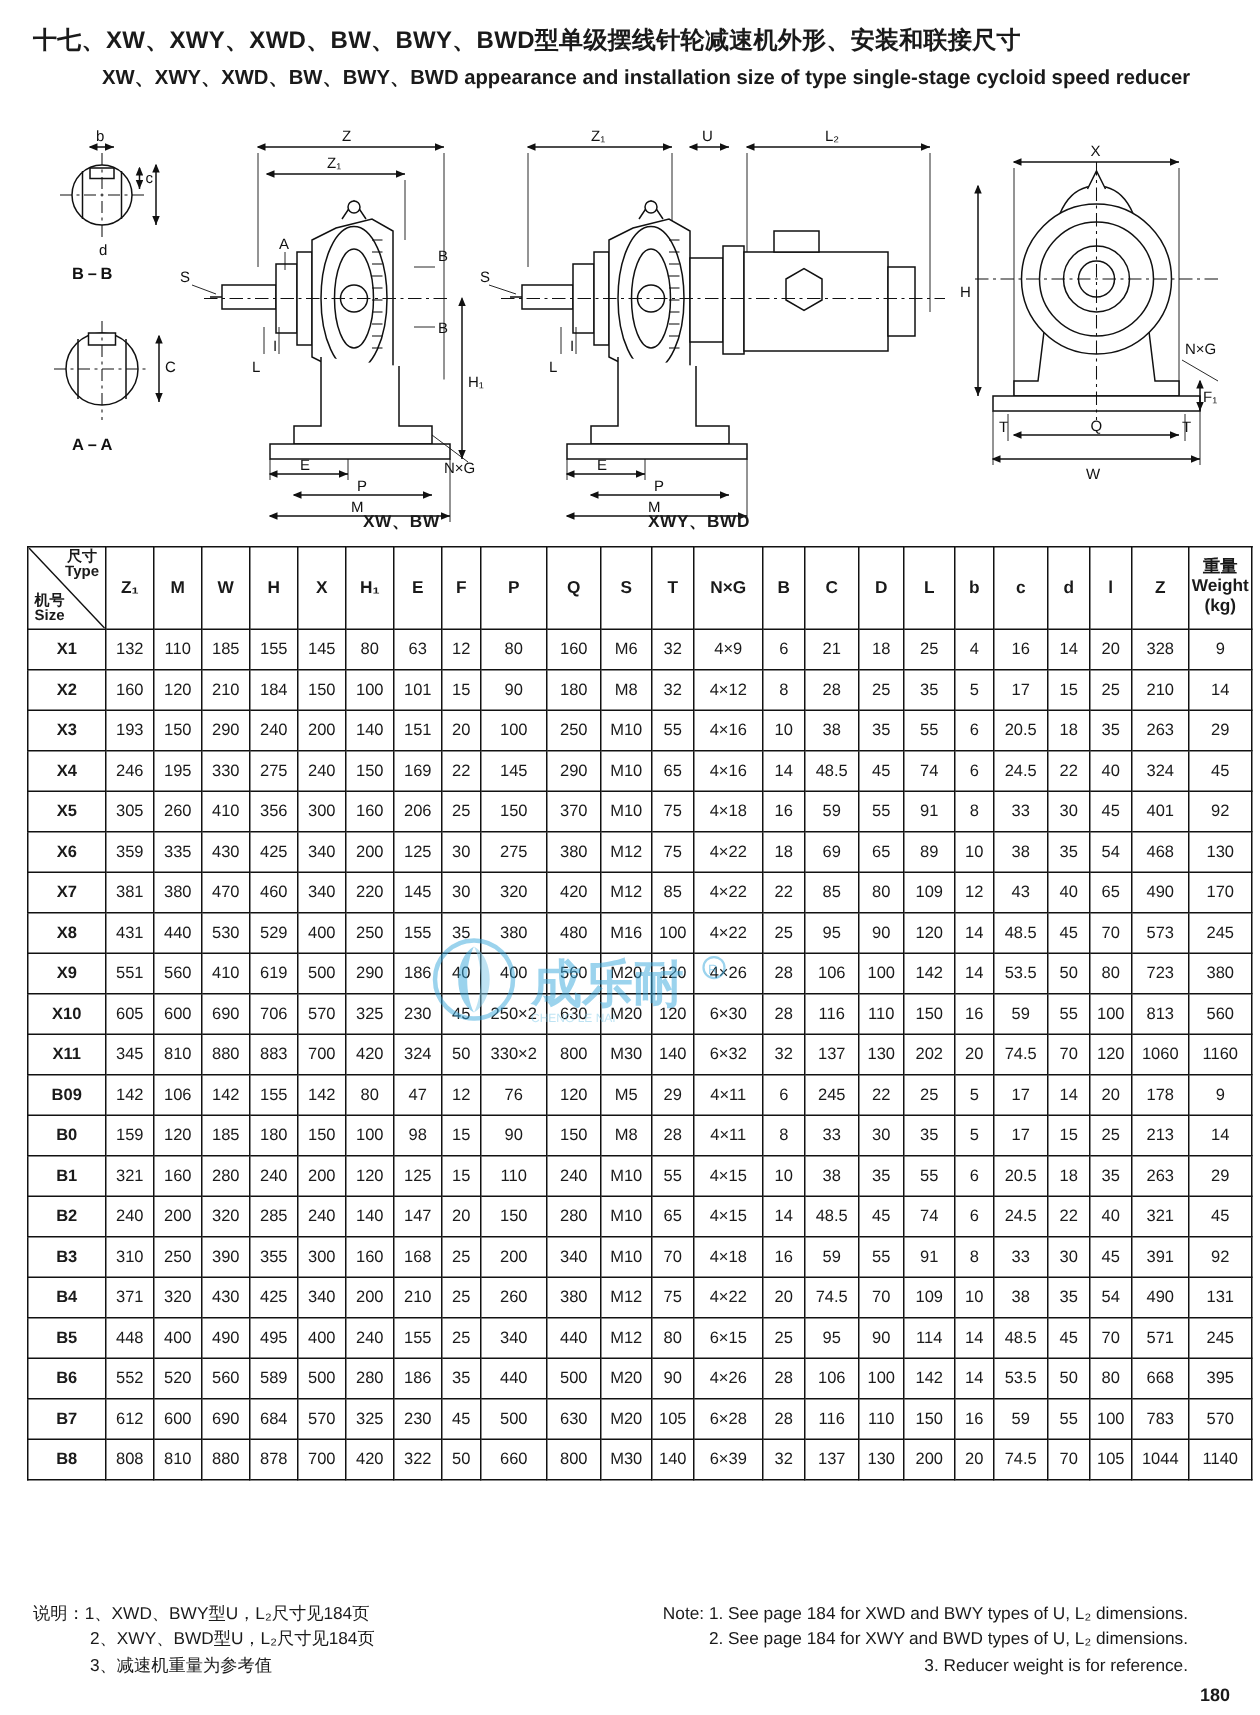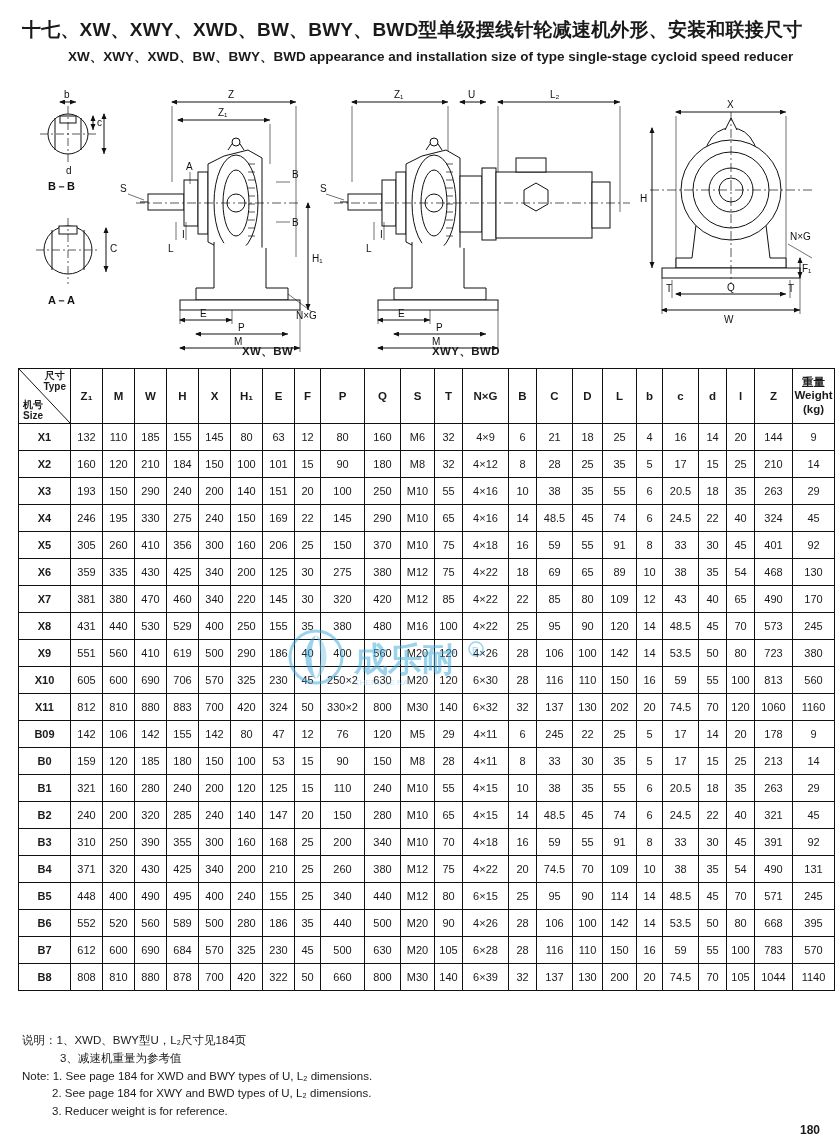--- a/index.html
+++ b/index.html
@@ -9,21 +9,21 @@
     font-family:"Liberation Sans", sans-serif;
     color:#1a1a1a;
     position:relative;
     overflow:hidden;
   }
   .page{position:relative;width:840px;height:1143px;}
 
   
   .title-block{padding:16px 18px 0 22px;}
   .title-cn{
-    font-size:19px;font-weight:bold;letter-spacing:0.2px;line-height:1.5;
+    font-size:16px;font-weight:bold;letter-spacing:0.2px;line-height:1.5;
   }
   .title-en{
     font-size:13.5px;font-weight:bold;line-height:1.45;margin-top:2px;padding-left:46px;
   }
 
   
   .drawings{position:relative;height:290px;margin-top:6px;}
   .drawings svg{display:block;}
   .cap{
     position:absolute;font-size:11.5px;font-weight:bold;letter-spacing:0.4px;
@@ -65,24 +65,24 @@
 
   
   .watermark{
     position:absolute;left:280px;top:255px;width:260px;height:70px;
     pointer-events:none;opacity:.5;
   }
 
   
   .notes{
     position:absolute;left:22px;right:34px;bottom:22px;
-    display:flex;justify-content:flex-start;font-size:11.5px;line-height:1.55;flex-direction:column;
+    display:flex;justify-content:flex-start;font-size:11.5px;line-height:1.55;
   }
   .notes .cn{width:330px;}
-  .notes .en{width:440px;}
+  .notes .en{width:440px;text-align:right;}
   .pageno{
     position:absolute;right:20px;bottom:6px;font-size:12px;font-weight:bold;
   }
 </style>
 </head>
 <body>
 
 <div class="page">
 
   <div class="title-block">
@@ -388,21 +388,21 @@
             <td>32</td>
             <td>4×9</td>
             <td>6</td>
             <td>21</td>
             <td>18</td>
             <td>25</td>
             <td>4</td>
             <td>16</td>
             <td>14</td>
             <td>20</td>
-            <td>144</td>
+            <td>328</td>
             <td>9</td>
           </tr>
           <tr>
             <td class="rowlabel">X2</td>
             <td>160</td>
             <td>120</td>
             <td>210</td>
             <td>184</td>
             <td>150</td>
             <td>100</td>
@@ -627,21 +627,21 @@
             <td>150</td>
             <td>16</td>
             <td>59</td>
             <td>55</td>
             <td>100</td>
             <td>813</td>
             <td>560</td>
           </tr>
           <tr>
             <td class="rowlabel">X11</td>
-            <td>812</td>
+            <td>345</td>
             <td>810</td>
             <td>880</td>
             <td>883</td>
             <td>700</td>
             <td>420</td>
             <td>324</td>
             <td>50</td>
             <td>330×2</td>
             <td>800</td>
             <td>M30</td>
@@ -685,21 +685,21 @@
             <td>9</td>
           </tr>
           <tr>
             <td class="rowlabel">B0</td>
             <td>159</td>
             <td>120</td>
             <td>185</td>
             <td>180</td>
             <td>150</td>
             <td>100</td>
-            <td>53</td>
+            <td>98</td>
             <td>15</td>
             <td>90</td>
             <td>150</td>
             <td>M8</td>
             <td>28</td>
             <td>4×11</td>
             <td>8</td>
             <td>33</td>
             <td>30</td>
             <td>35</td>
@@ -930,20 +930,21 @@
         <text x="74" y="62" font-family="Liberation Sans, sans-serif" font-size="8" fill="#7fc9e8">CHENG LE NAI</text>
         <circle cx="196" cy="26" r="7" fill="none" stroke="#39a8dc" stroke-width="1.5"></circle>
         <text x="192" y="30" font-family="Liberation Sans, sans-serif" font-size="9" fill="#39a8dc">R</text>
       </svg>
     </div>
   </div>
 
   <div class="notes">
     <div class="cn">
       <div><span>说明：</span><span>1、XWD、BWY型U，L₂尺寸见184页</span></div>
+      <div style="padding-left:38px">2、XWY、BWD型U，L₂尺寸见184页</div>
       <div style="padding-left:38px">3、减速机重量为参考值</div>
     </div>
     <div class="en">
       <div><span>Note:</span> <span>1. See page 184 for XWD and BWY types of U, L₂ dimensions.</span></div>
       <div style="padding-left:30px">2. See page 184 for XWY and BWD types of U, L₂ dimensions.</div>
       <div style="padding-left:30px">3. Reducer weight is for reference.</div>
     </div>
   </div>
 
   <div class="pageno">180</div>

